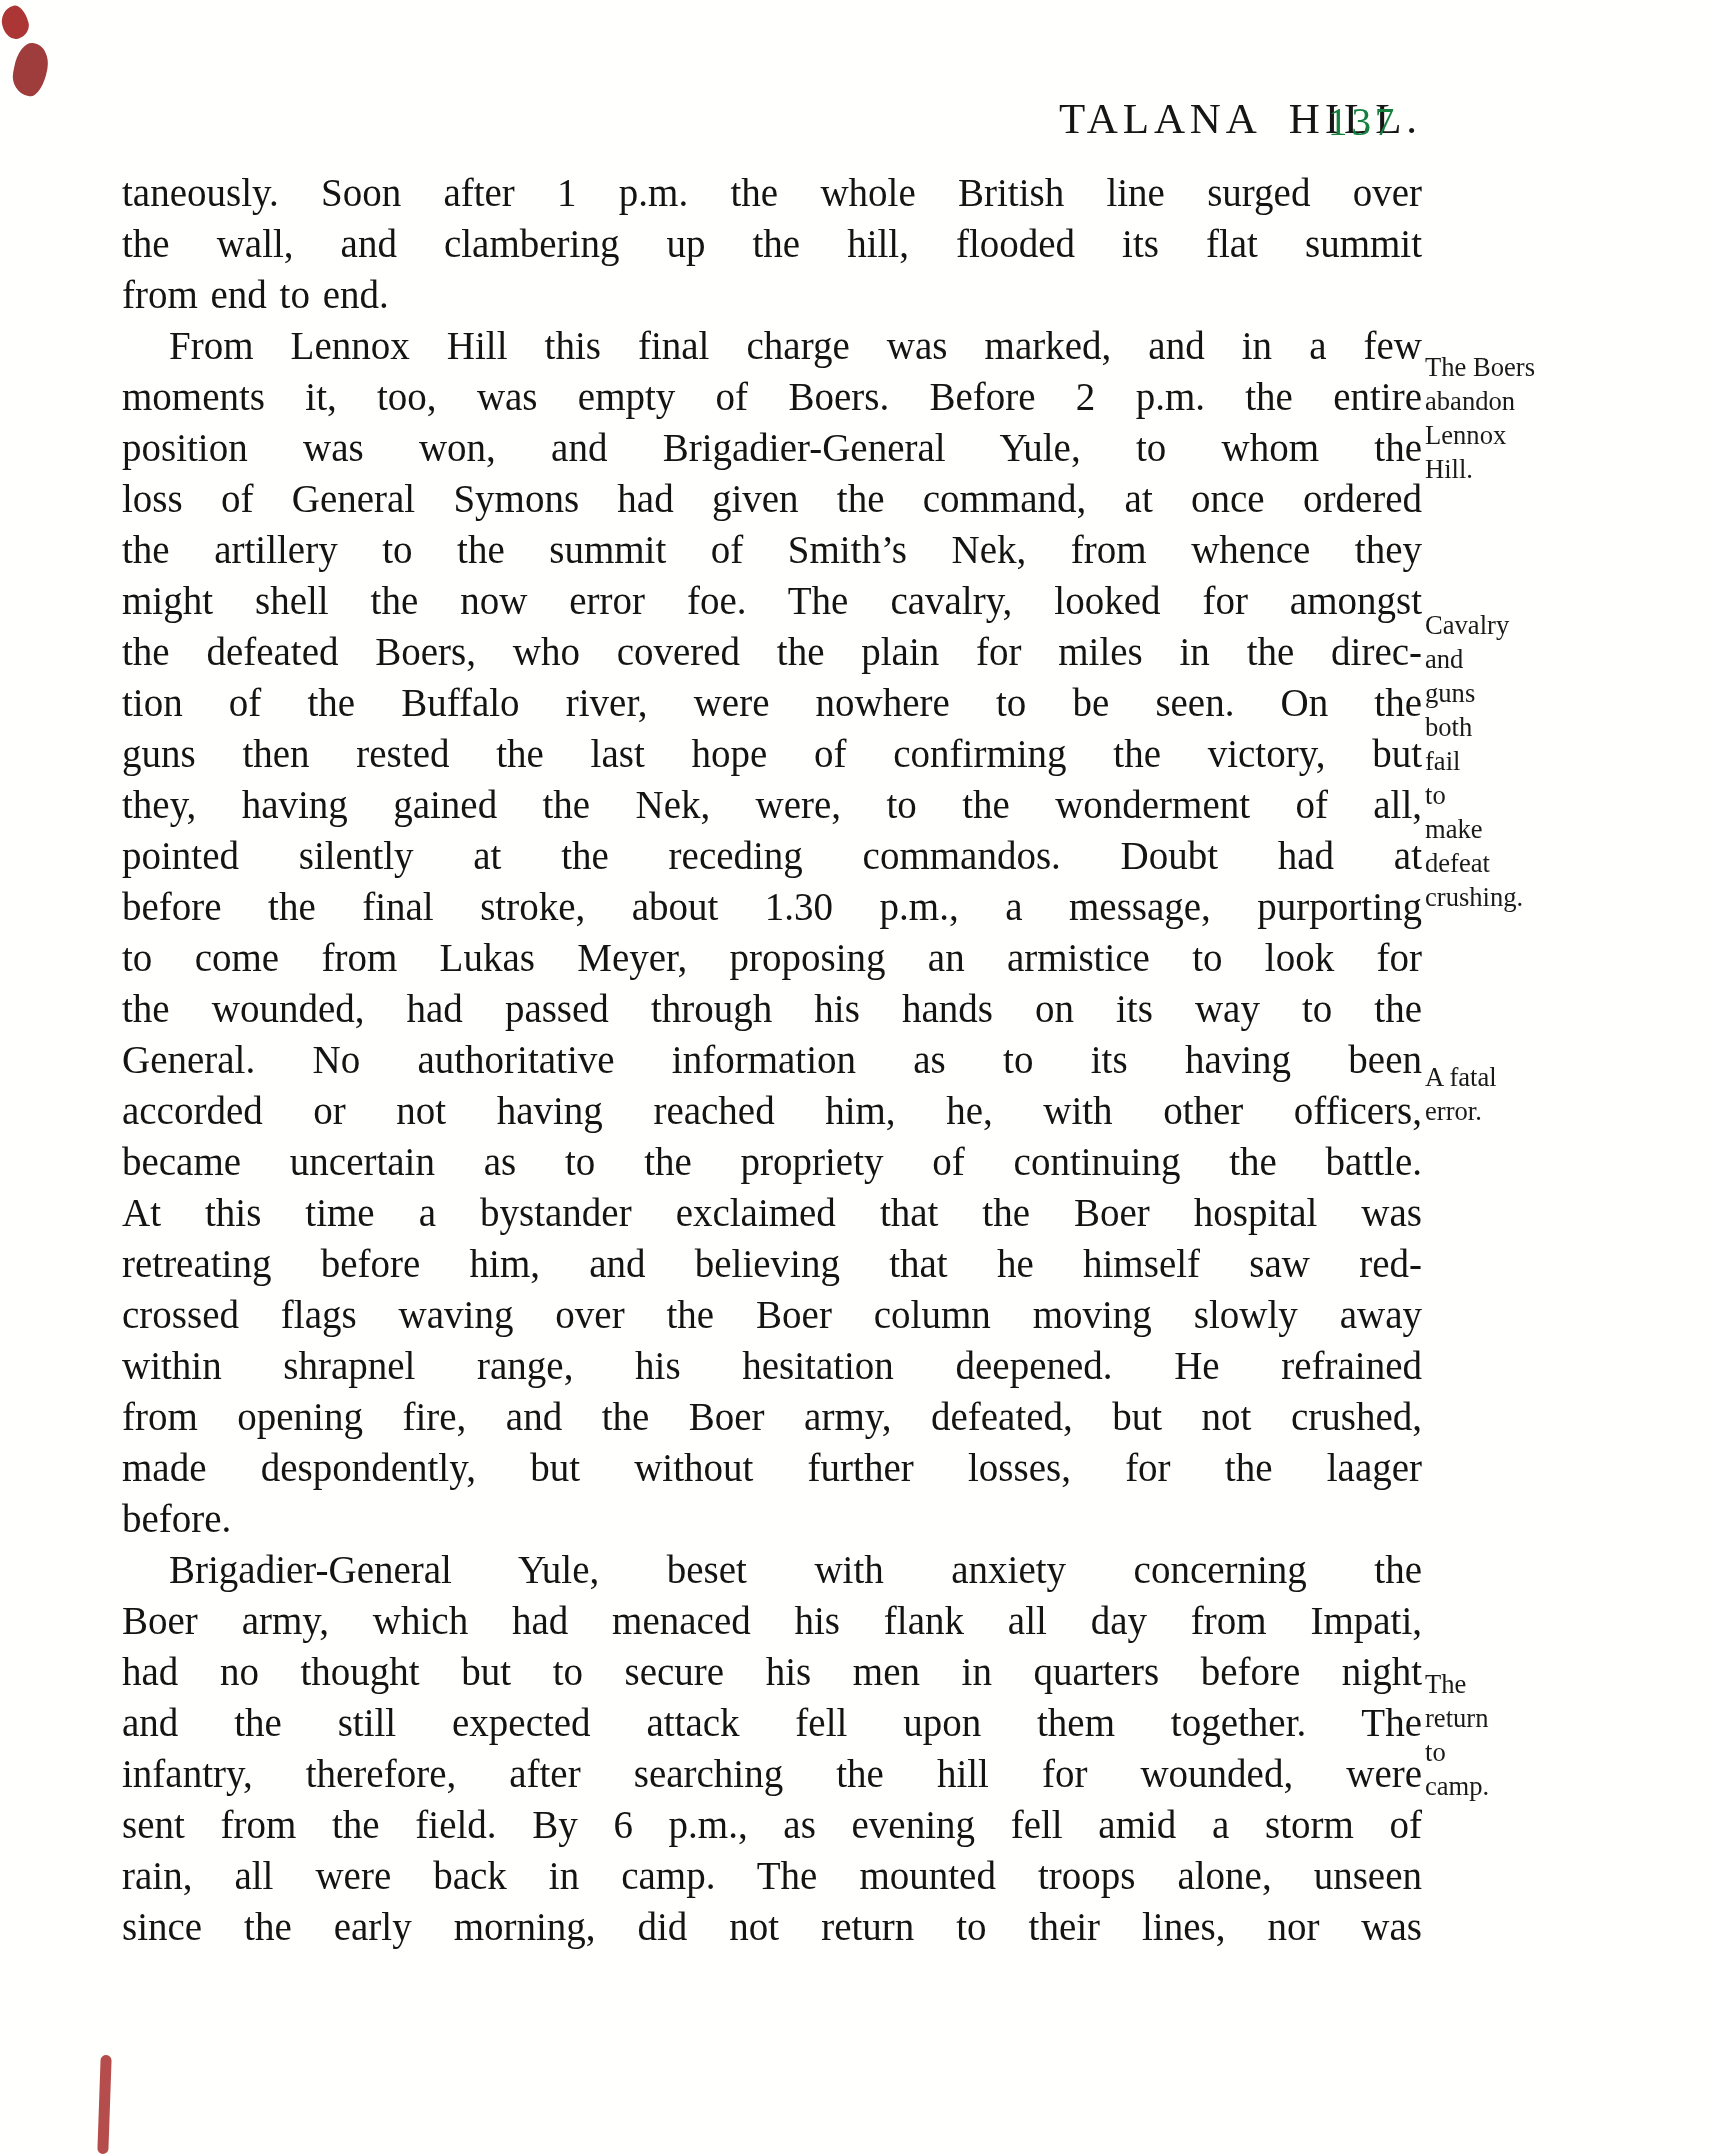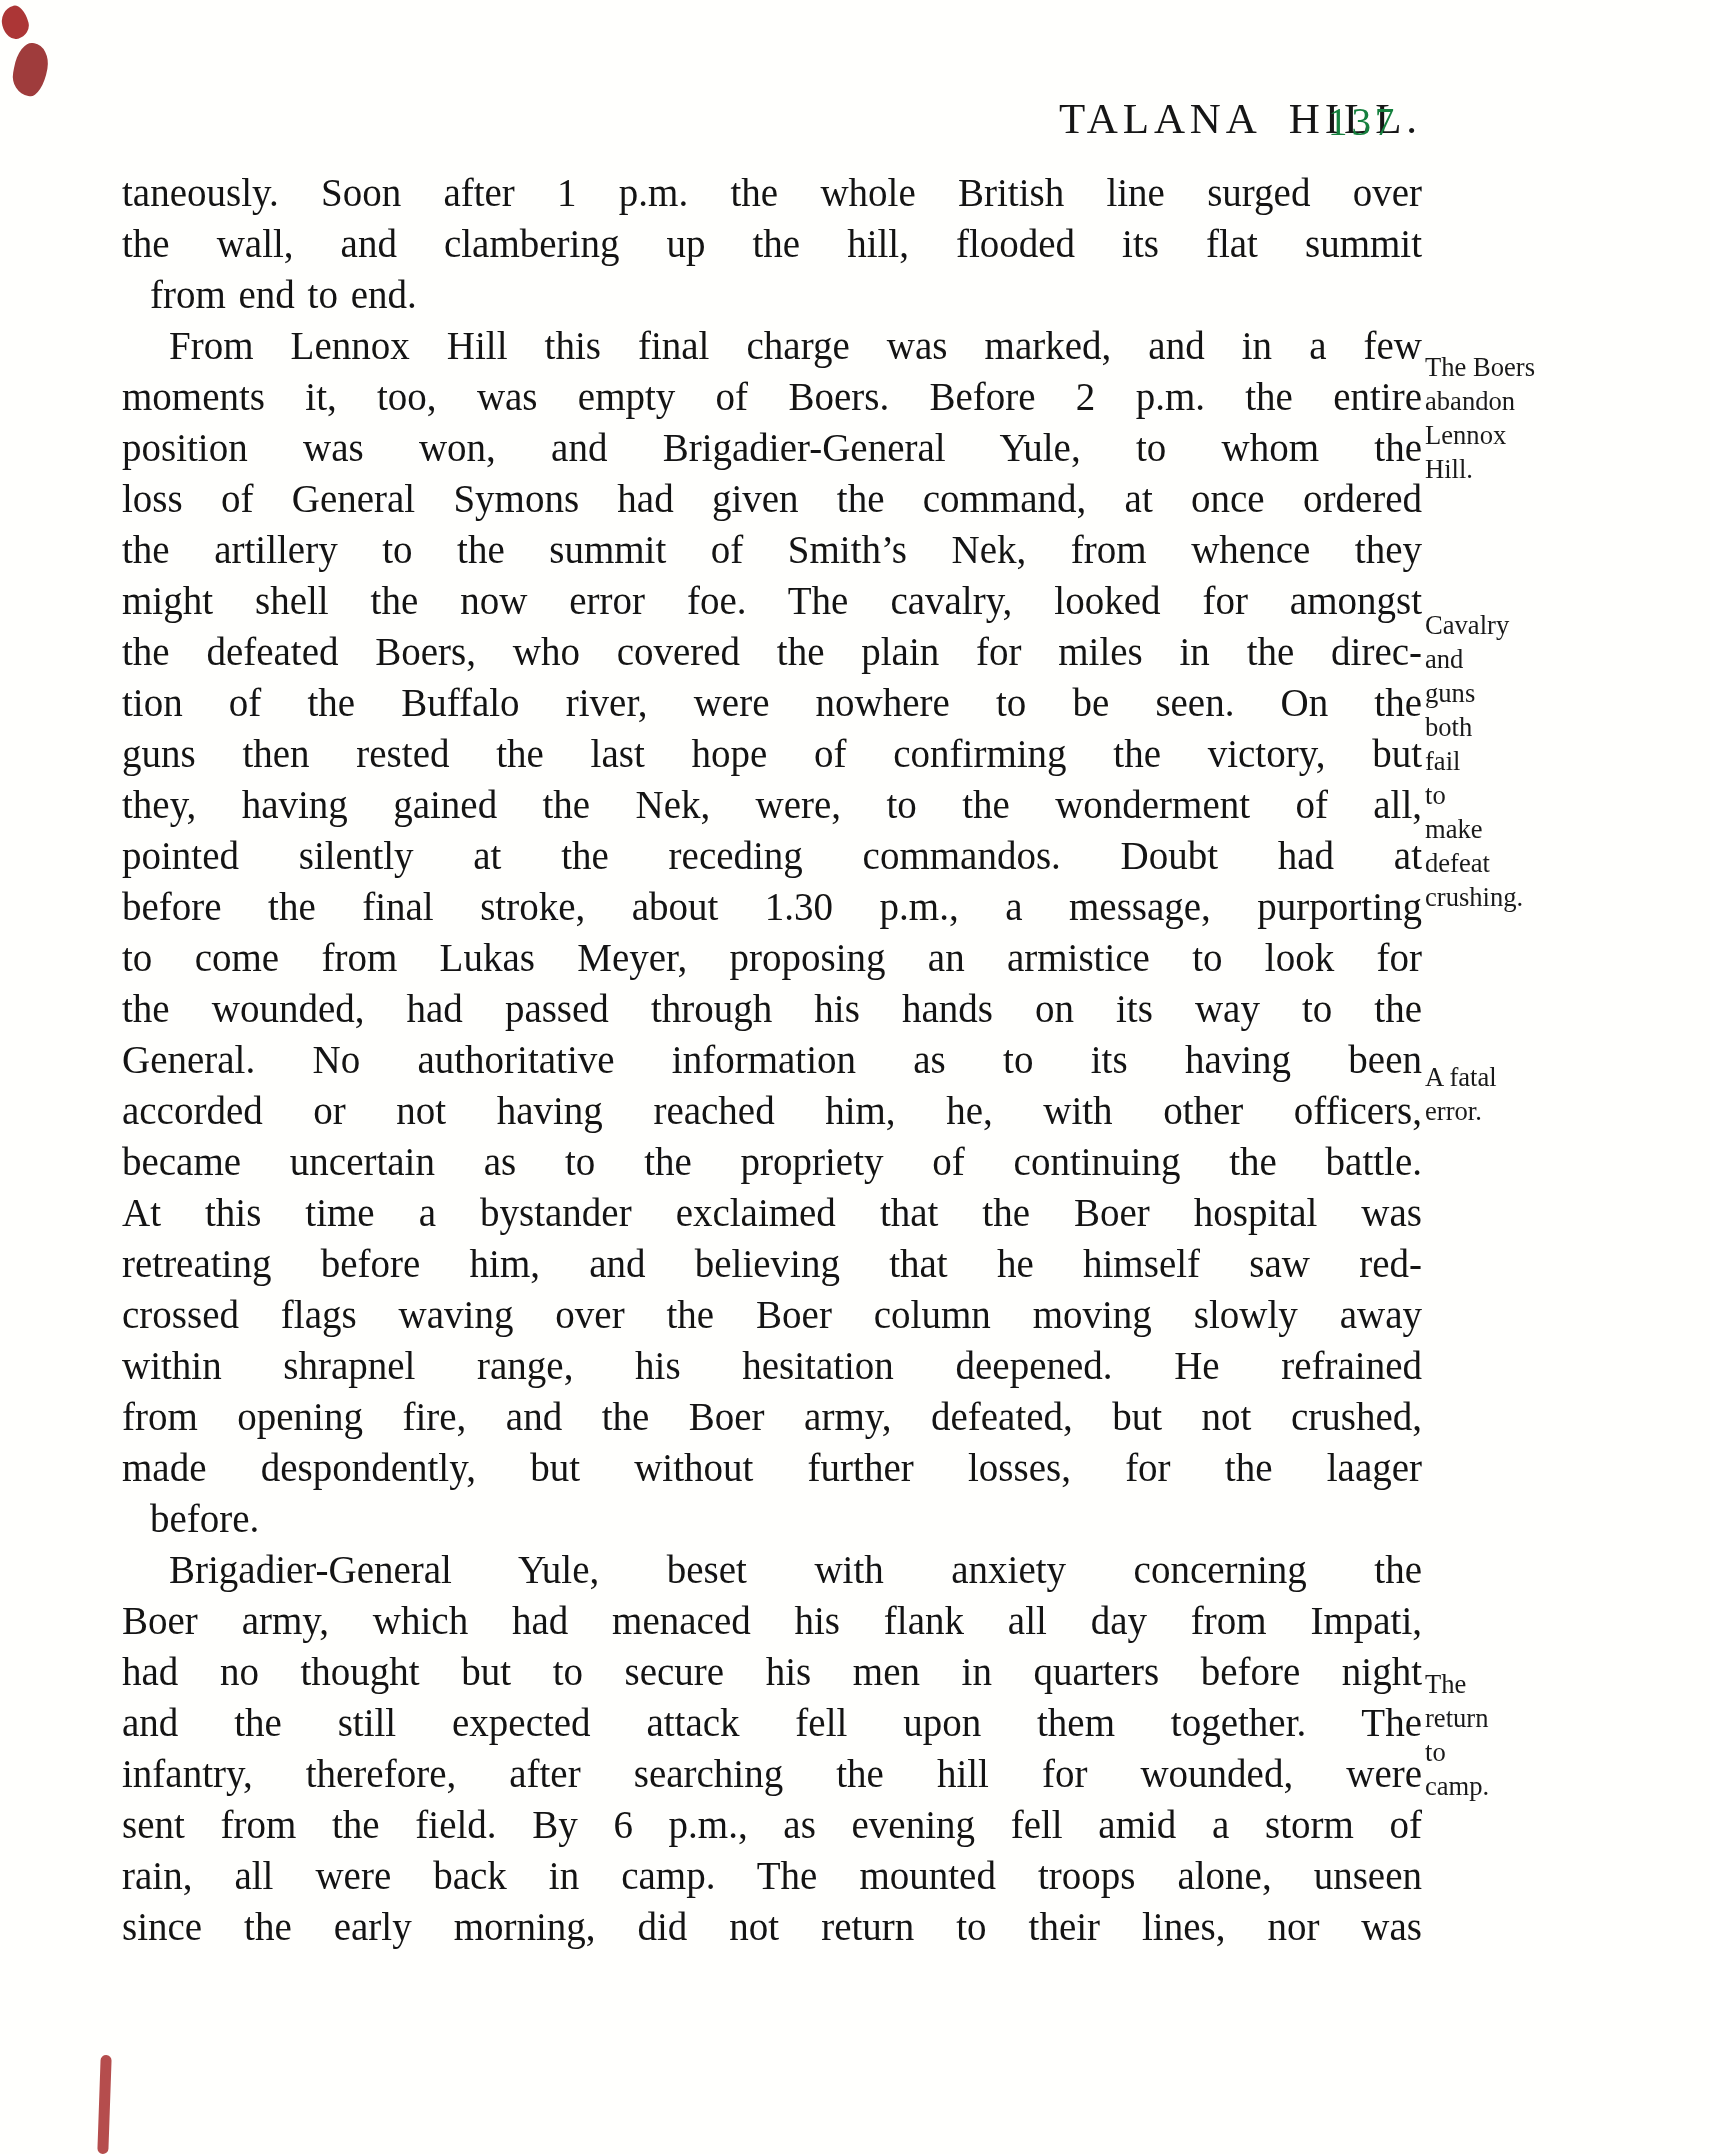--- a/index.html
+++ b/index.html
@@ -30,21 +30,20 @@
     font-size:39px;line-height:51px;
     word-spacing:3px;
   }
   .tline{
     text-align:justify;
     text-align-last:justify;
     white-space:nowrap;
   }
   .para:not(.justify-last) .tline:last-child{
     text-align-last:left;
-    margin-left:28px;
   }
   .para.indent .tline:first-child{
     text-indent:47px;
   }
   
   .margin-notes{position:absolute;left:1425px;top:0;width:207px;}
   .note{
     position:absolute;left:0;width:207px;
     font-size:26.6px;line-height:34px;
     color:#1a1a1a;

